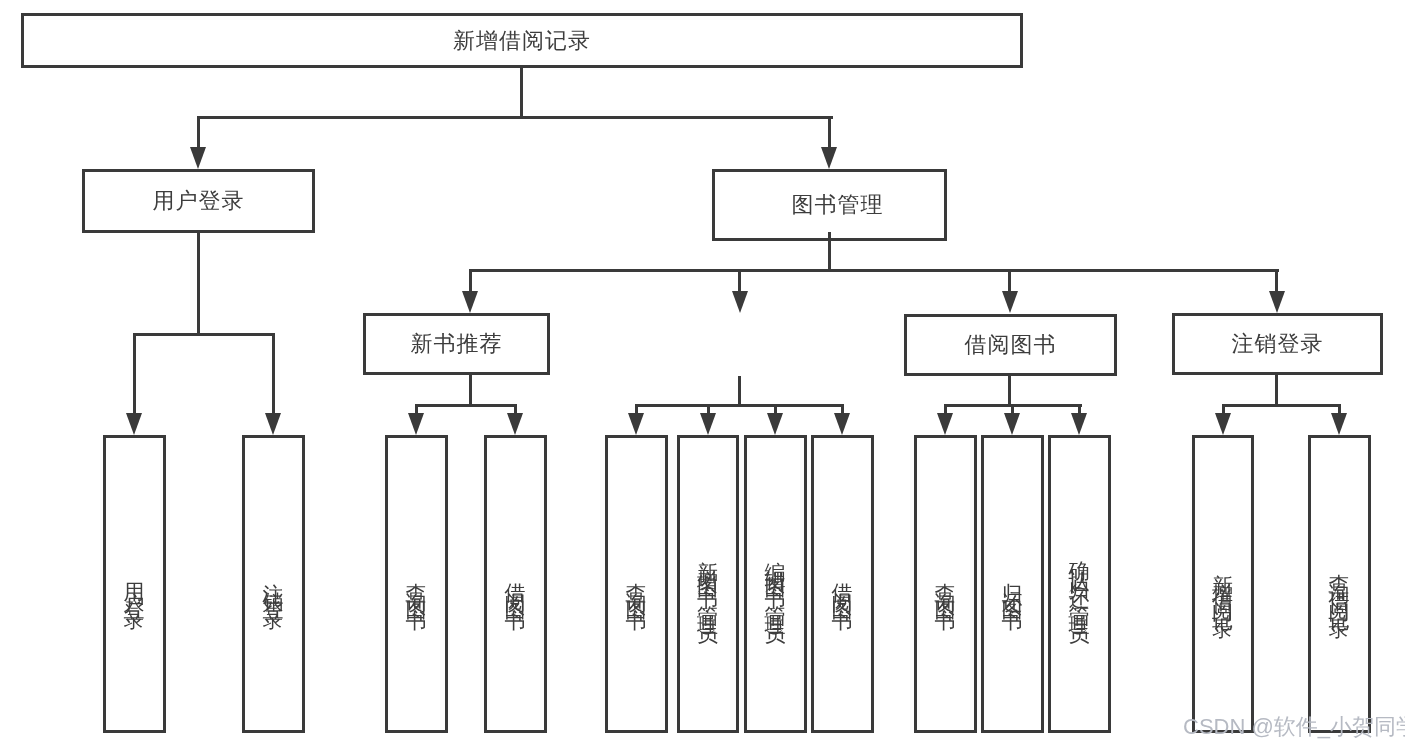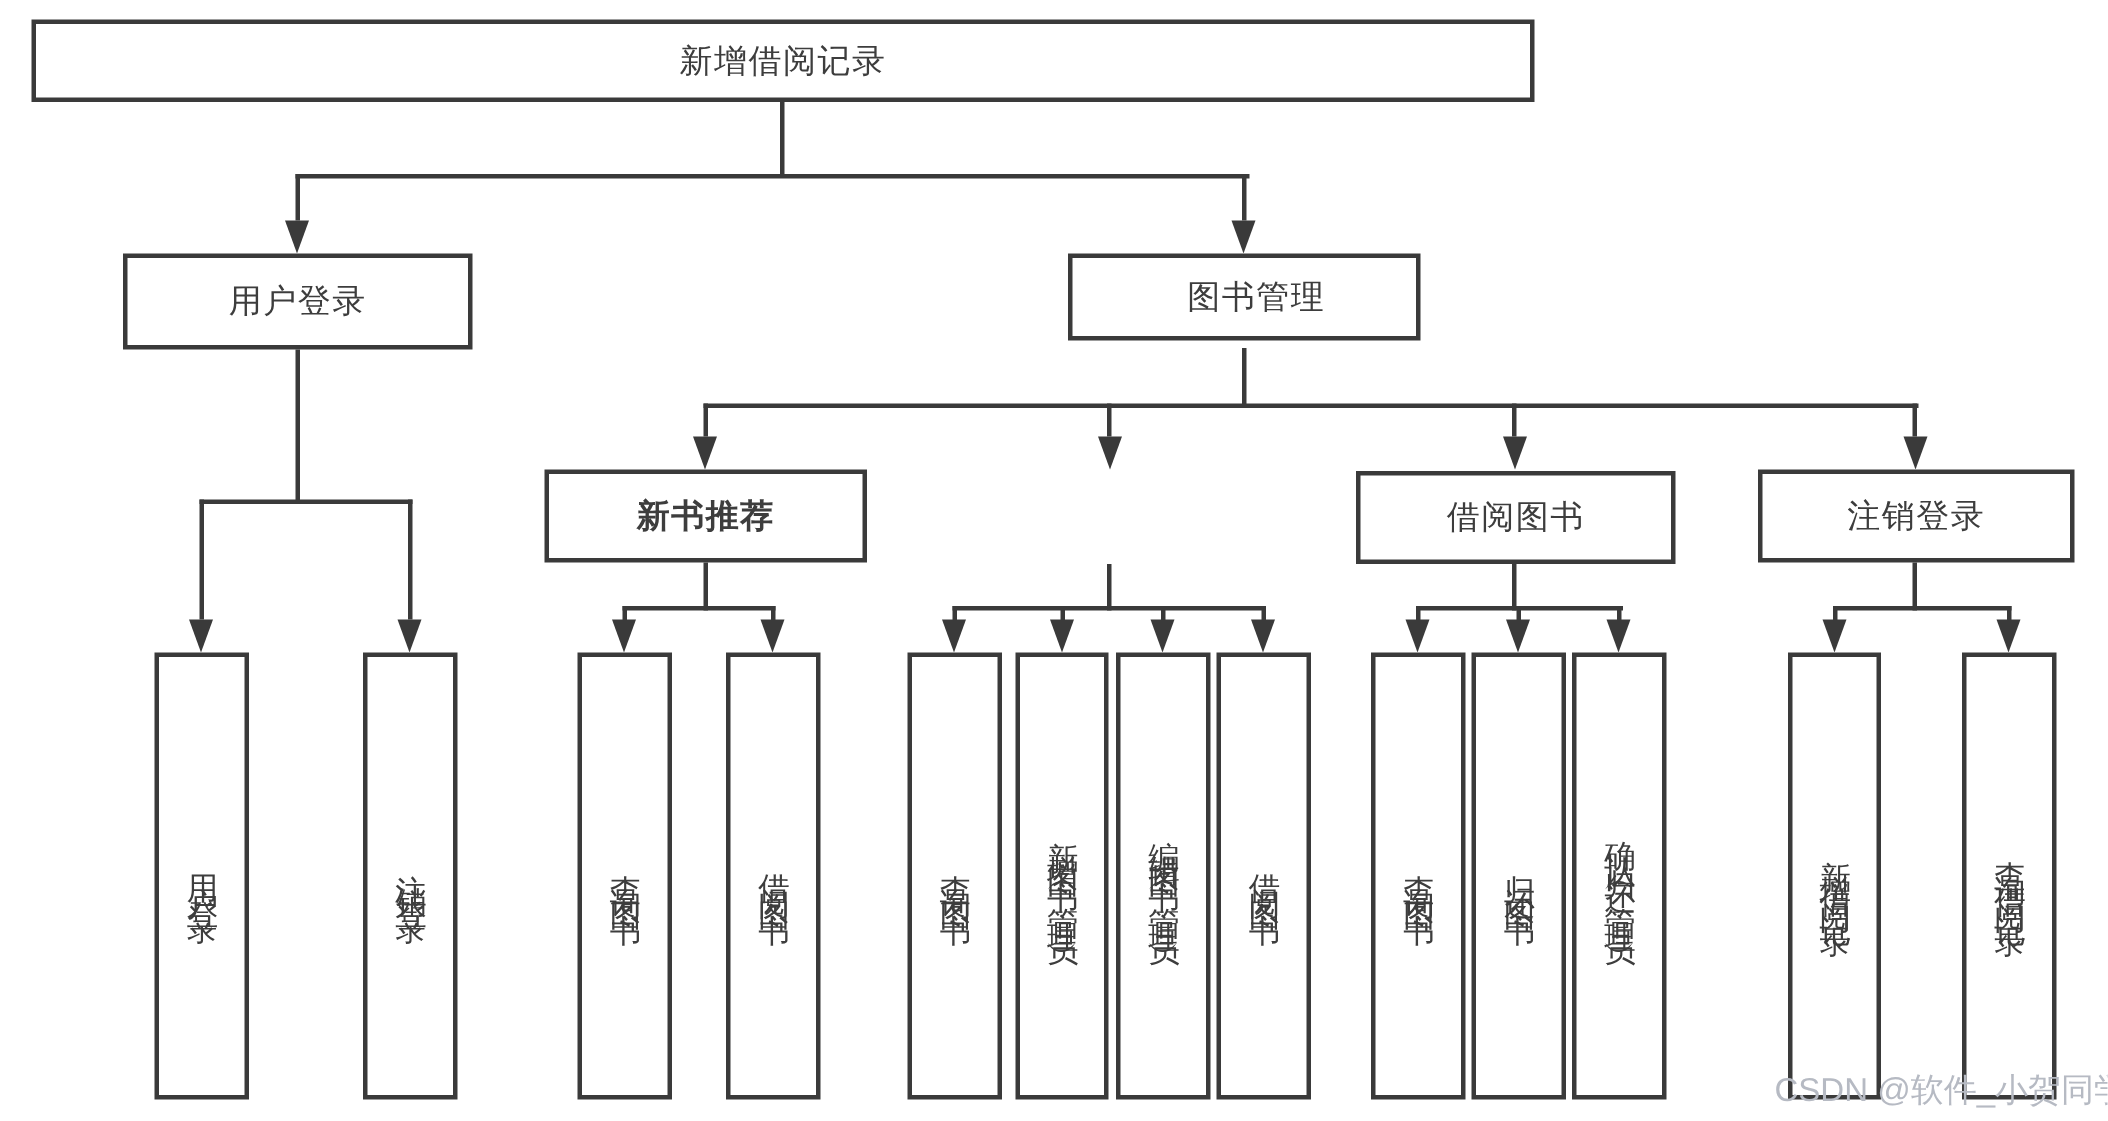--- a/index.html
+++ b/index.html
@@ -51,21 +51,21 @@
   <div class="vline" style="left:520px;top:68px;width:3px;height:50px;"></div>
   <div class="hline" style="left:197px;top:116px;width:636px;height:3px;"></div>
   <div class="vline" style="left:197px;top:116px;width:3px;height:31px;"></div>
   <div class="arrow" style="left:190px;top:147px;"></div>
   <div class="vline" style="left:828px;top:116px;width:3px;height:31px;"></div>
   <div class="arrow" style="left:821px;top:147px;"></div>
 
   <div class="box box-h" style="left:82px;top:169px;width:233px;height:64px;">
     <span>用户登录</span>
   </div>
-  <div class="box box-h" style="left:712px;top:169px;width:235px;height:58px;padding-left:16px;">
+  <div class="box box-h" style="left:712px;top:169px;width:235px;height:72px;padding-left:16px;">
     <span>图书管理</span>
   </div>
 
   <div class="vline" style="left:197px;top:233px;width:3px;height:102px;"></div>
   <div class="hline" style="left:133px;top:333px;width:142px;height:3px;"></div>
   <div class="vline" style="left:133px;top:333px;width:3px;height:80px;"></div>
   <div class="arrow" style="left:126px;top:413px;"></div>
   <div class="vline" style="left:272px;top:333px;width:3px;height:80px;"></div>
   <div class="arrow" style="left:265px;top:413px;"></div>
 
@@ -73,21 +73,21 @@
   <div class="hline" style="left:469px;top:269px;width:810px;height:3px;"></div>
   <div class="vline" style="left:469px;top:269px;width:3px;height:22px;"></div>
   <div class="arrow" style="left:462px;top:291px;"></div>
   <div class="vline" style="left:738px;top:269px;width:3px;height:22px;"></div>
   <div class="arrow" style="left:732px;top:291px;"></div>
   <div class="vline" style="left:1008px;top:269px;width:3px;height:22px;"></div>
   <div class="arrow" style="left:1002px;top:291px;"></div>
   <div class="vline" style="left:1275px;top:269px;width:3px;height:22px;"></div>
   <div class="arrow" style="left:1269px;top:291px;"></div>
 
-  <div class="box box-h" style="left:363px;top:313px;width:215px;height:62px;font-weight:bold;">
+  <div class="box box-h" style="left:363px;top:313px;width:187px;height:62px;">
     <span>新书推荐</span>
   </div>
   <div class="box box-h" style="left:904px;top:314px;width:213px;height:62px;">
     <span>借阅图书</span>
   </div>
   <div class="box box-h" style="left:1172px;top:313px;width:211px;height:62px;">
     <span>注销登录</span>
   </div>
 
   <div class="vline" style="left:469px;top:375px;width:3px;height:32px;"></div>

